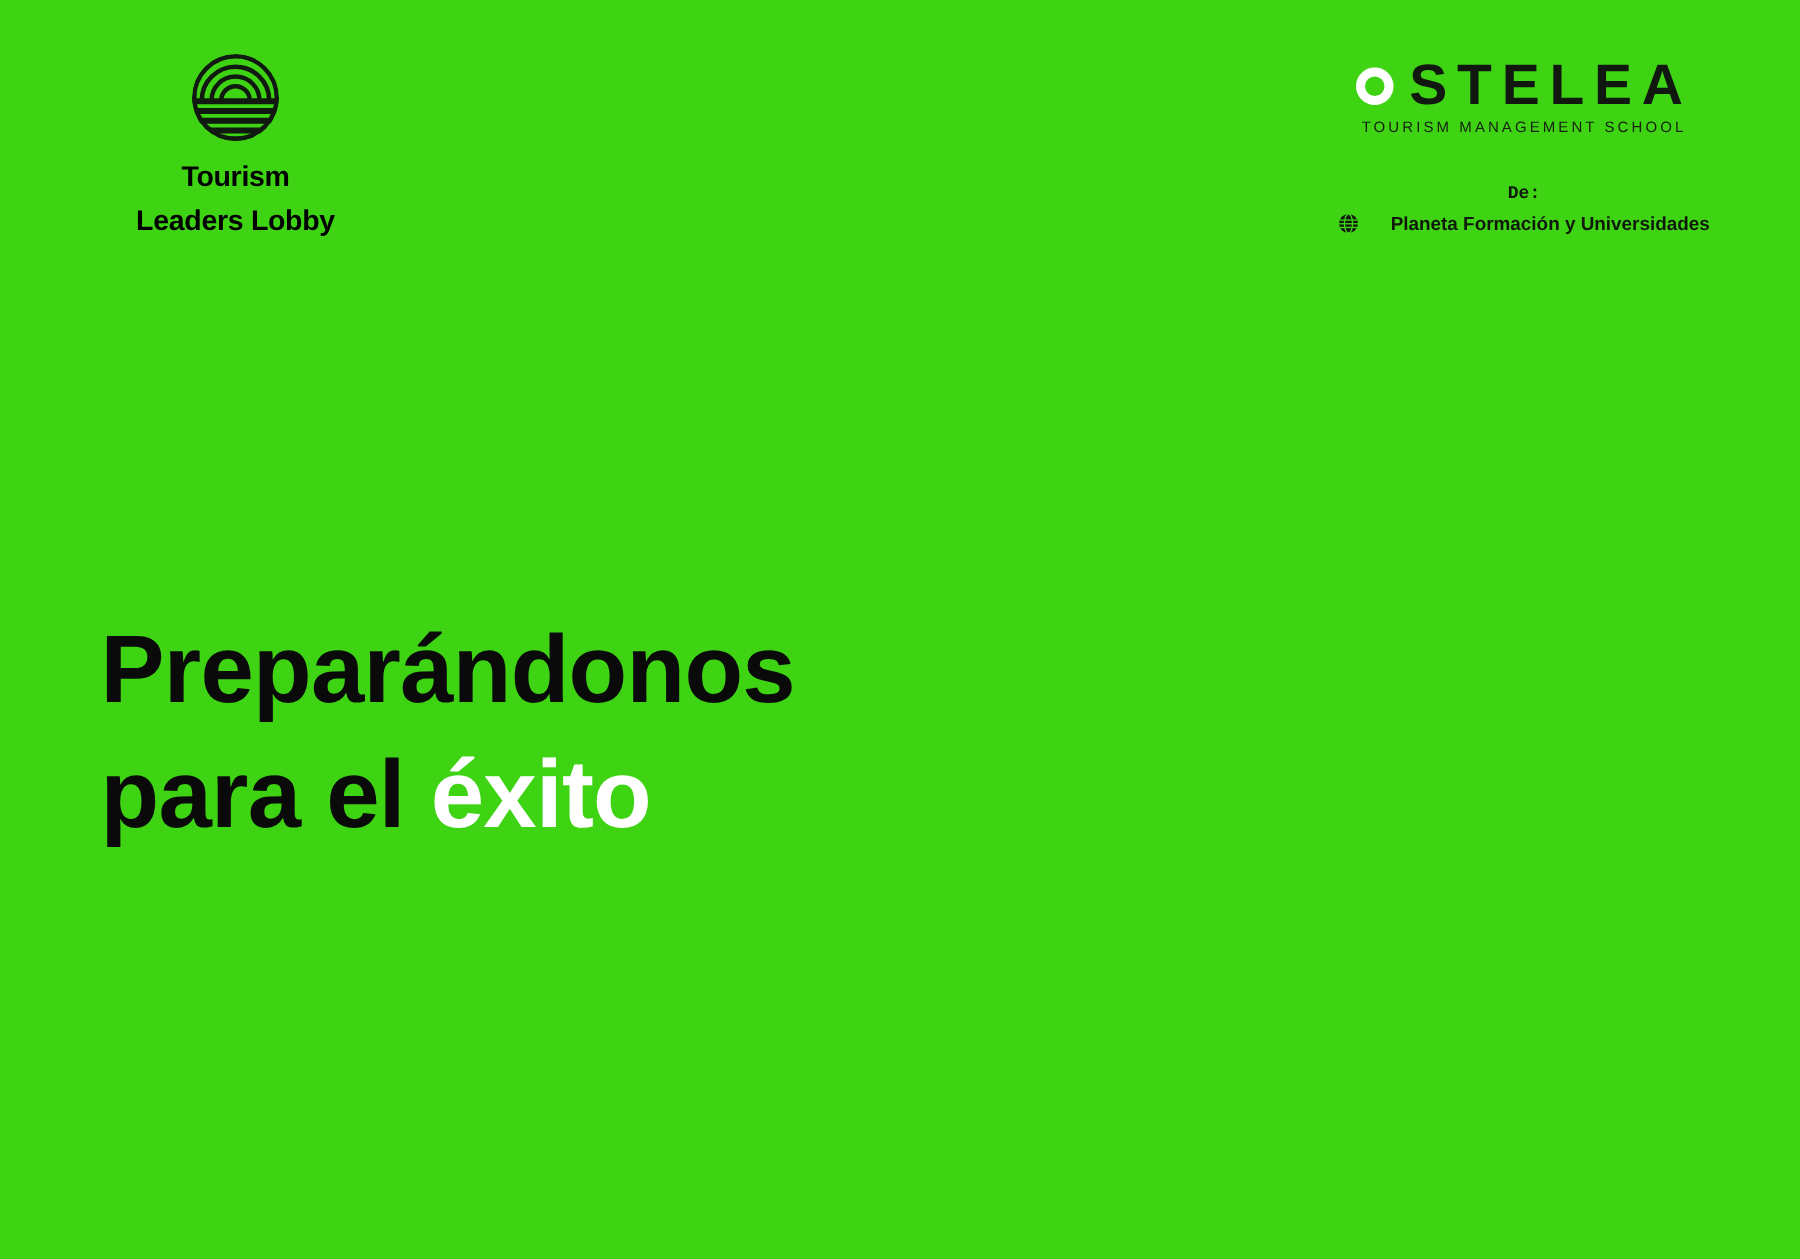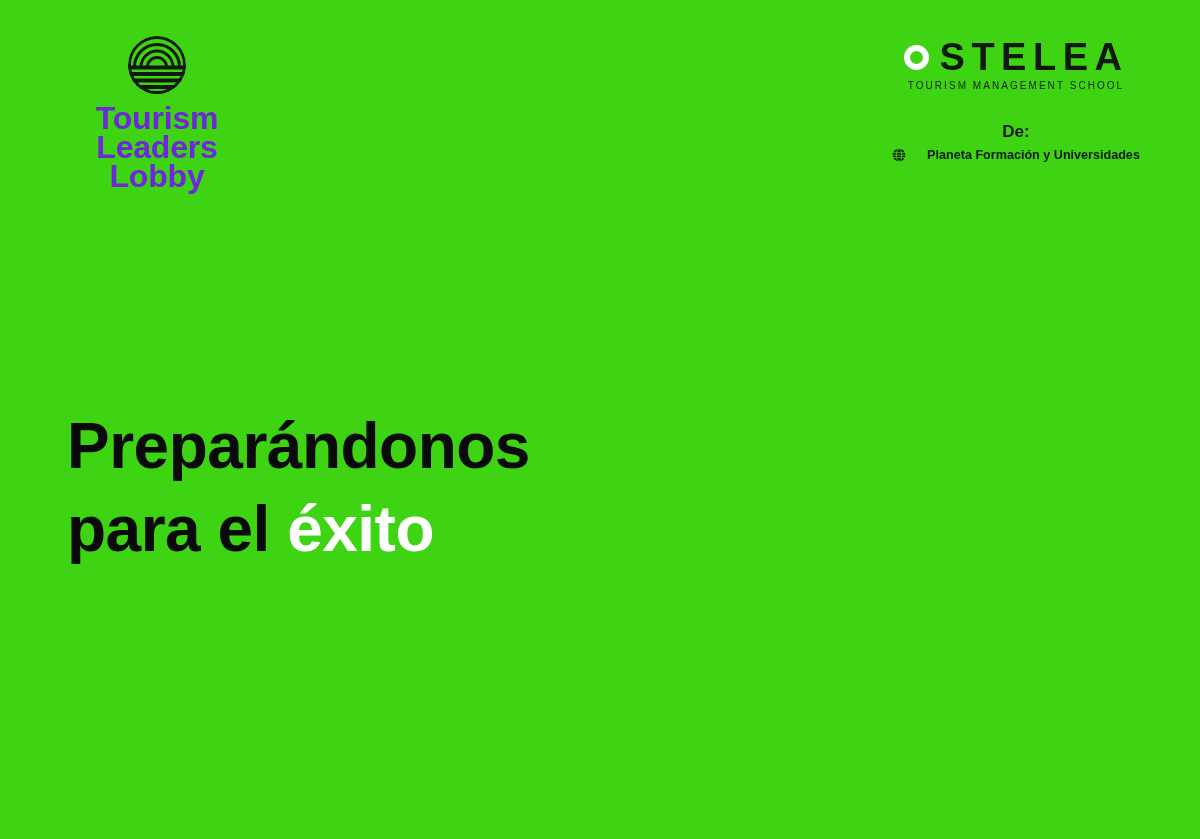--- a/index.html
+++ b/index.html
@@ -31,23 +31,23 @@
   }
   .tll-mark {
     display: block;
     margin: 0 auto 8px auto;
     width: 62px;
     height: 62px;
   }
   .tll-wordmark {
     font-family: "Liberation Sans", sans-serif;
     font-weight: bold;
-    font-size: 32px;
+    font-size: 19px;
     line-height: 29px;
-    color: #6d28d9;
+    color: #000000;
     letter-spacing: -0.2px;
     white-space: pre-line;
   }
 
   
   .stelea-block {
     position: absolute;
     right: 66px;
     top: 40px;
     width: 236px;
@@ -81,23 +81,23 @@
   .stelea-tagline {
     margin-top: 6px;
     font-family: "Liberation Sans", sans-serif;
     font-size: 10px;
     letter-spacing: 2.05px;
     color: #16210f;
     font-weight: 400;
   }
   .de-label {
     margin-top: 31px;
-    font-family: Liberation Sans, sans-serif;
+    font-family: Liberation Mono, monospace;
     font-weight: bold;
-    font-size: 17px;
+    font-size: 12px;
     color: #101a0c;
   }
   .planeta-row {
     margin-top: 6px;
     display: flex;
     align-items: center;
     justify-content: center;
     gap: 21px;
   }
   .planeta-mark {

